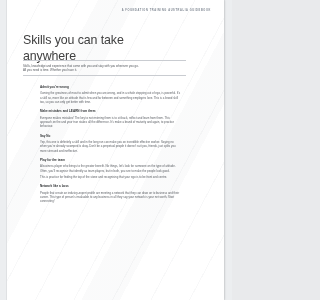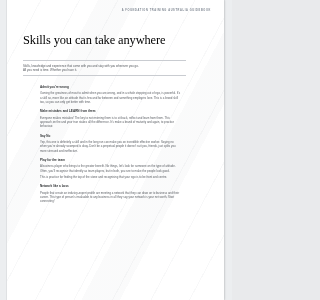--- a/index.html
+++ b/index.html
@@ -82,24 +82,23 @@
   }
 
   
   .title {
     position: absolute;
     left: 16px;
     top: 25px;
     width: 150px;
     font-size: 12.4px;
     line-height: 15.5px;
-    color: #000000;
+    color: #404040;
     font-weight: 400;
     letter-spacing: -0.1px;
-    font-family: Liberation Serif, serif;
   }
 
   
   .intro {
     position: absolute;
     left: 16px;
     top: 60px;
     width: 163px;
   }
   .rule {

